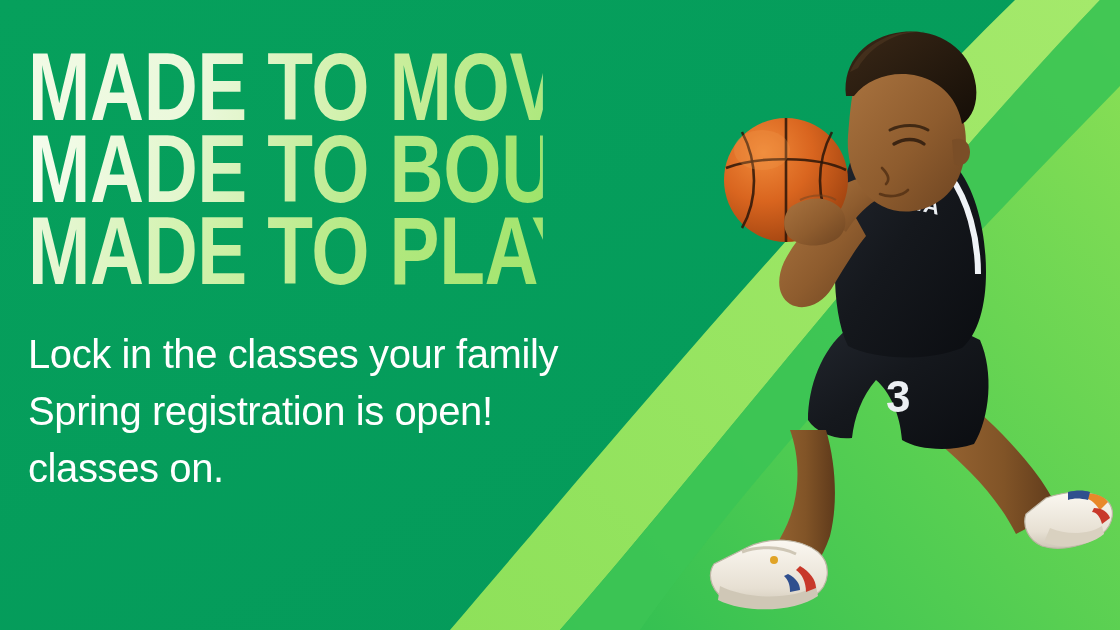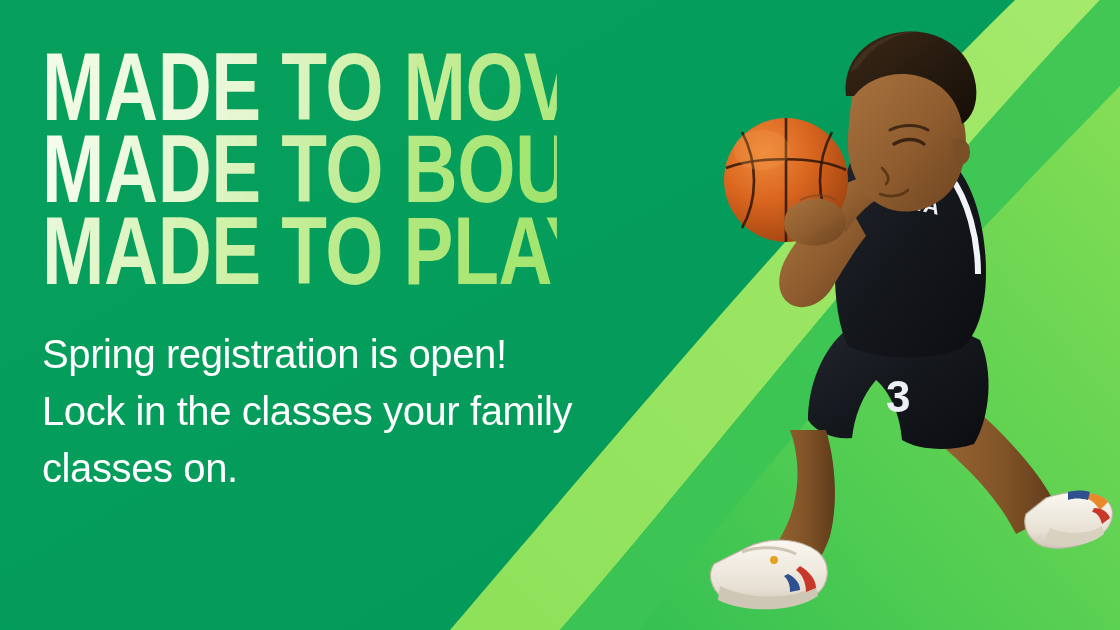--- a/index.html
+++ b/index.html
@@ -15,21 +15,21 @@
     font-family:"Liberation Sans","DejaVu Sans",sans-serif;
     user-select:none;
   }
 
   
   .bg-svg{position:absolute;inset:0;width:100%;height:100%;display:block;}
 
   
   .copy{
     position:absolute;
-    left:42px;
+    left:28px;
     top:46px;
     width:660px;
     z-index:5;
   }
 
   .headline{
     margin:0;
     padding:0;
     line-height:0.855;
     letter-spacing:-0.5px;
@@ -234,20 +234,20 @@
 
   <div class="copy">
 
     <h1 class="headline">
       <span class="hl-line hl-1">MADE TO MOVE.</span>
       <span class="hl-line hl-2">MADE TO BOUNCE.</span>
       <span class="hl-line hl-3">MADE TO PLAY.</span>
     </h1>
 
     <p class="subcopy">
+      <span class="sub-line">Lock in the classes your family</span>
       <span class="sub-line">Spring registration is open!</span>
-      <span class="sub-line">Lock in the classes your family</span>
       <span class="sub-line">classes on.</span>
     </p>
 
   </div>
 
 </div>
 
 </body></html>

